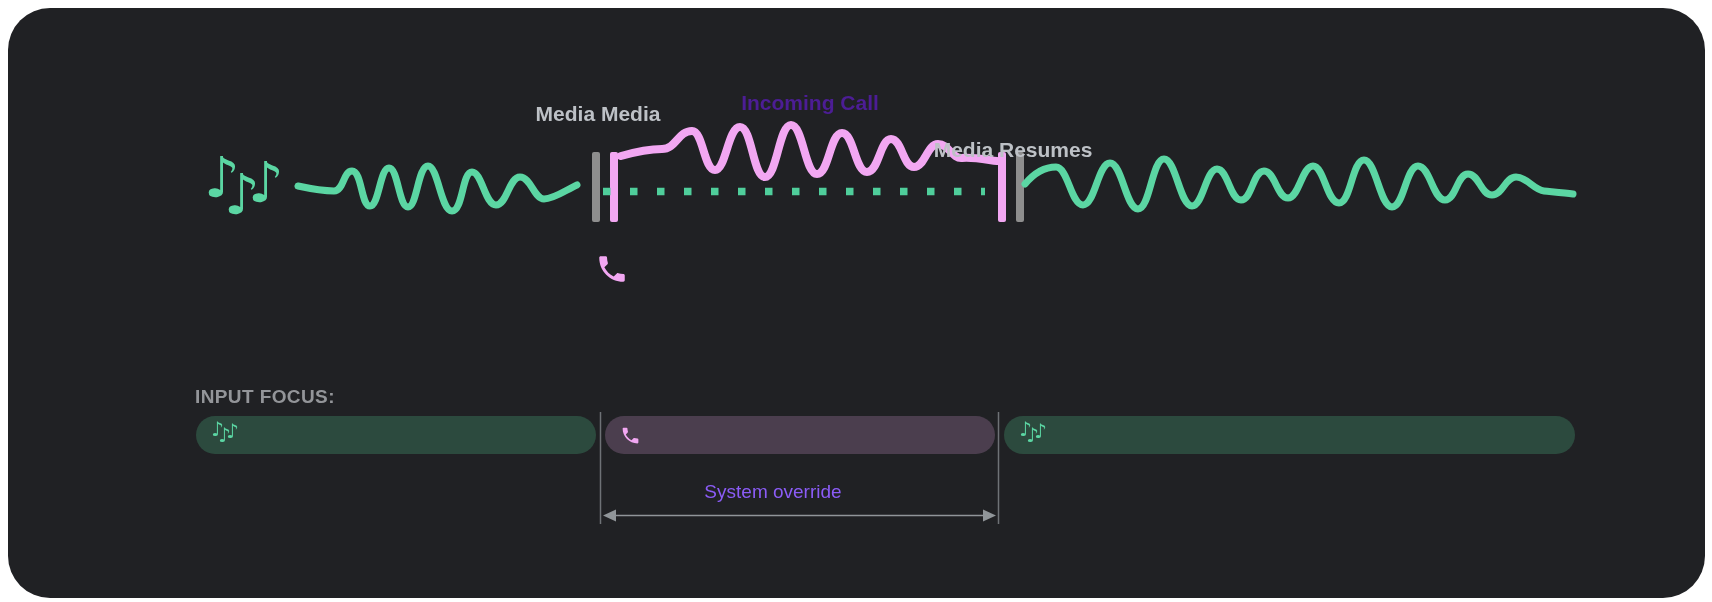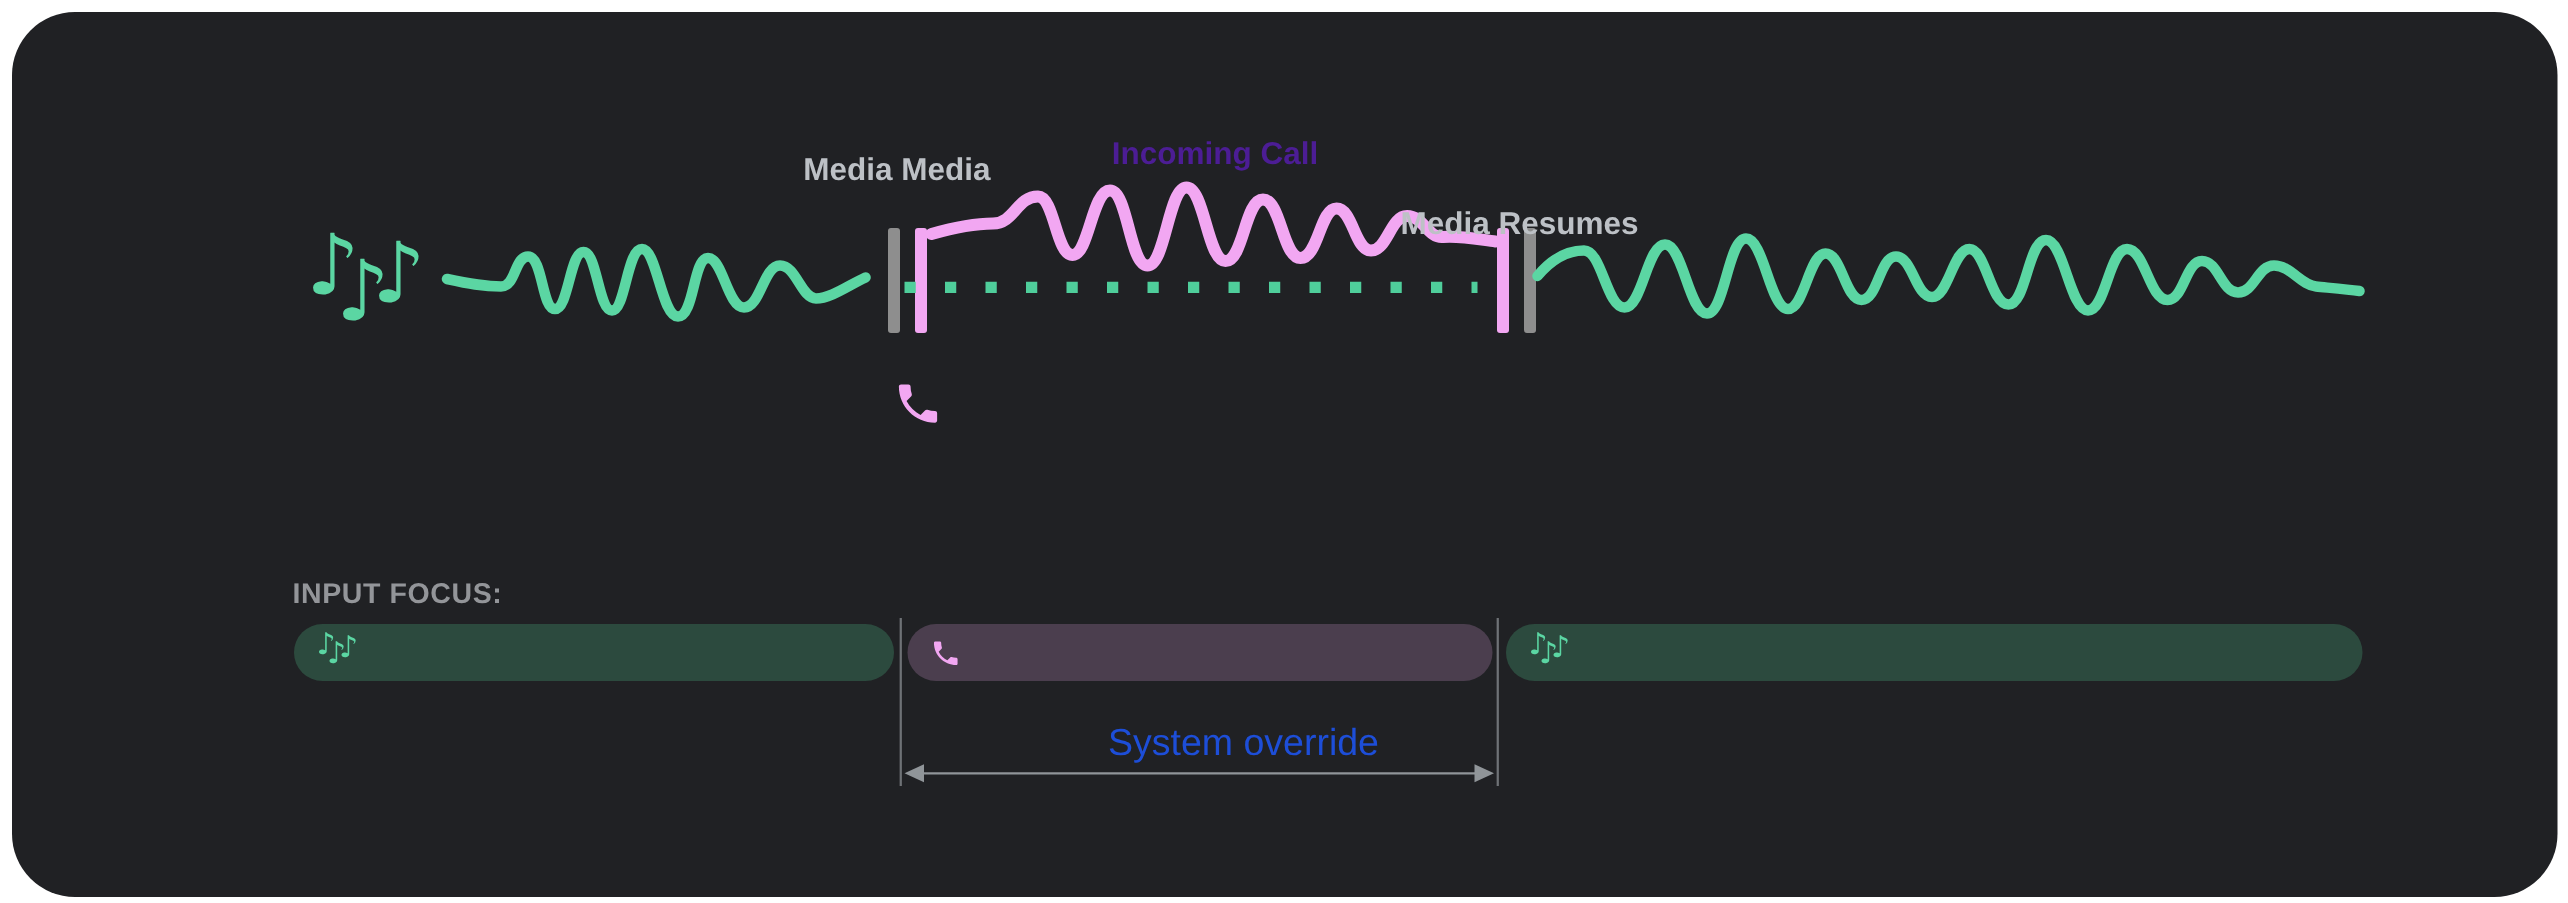--- a/index.html
+++ b/index.html
@@ -44,22 +44,22 @@
   .track1 { left:196px;  width:400px; }
   .track2 { left:605px;  width:390px; }
   .track3 { left:1004px; width:571px; }
 
   .notes-icon.small { position:relative; width:30px; height:26px; flex:0 0 auto; }
   .notes-icon.small .n1 { left:0px;  top:-3px; font-size:20px; }
   .notes-icon.small .n2 { left:7px;  top:3px;  font-size:20px; }
   .notes-icon.small .n3 { left:15px; top:-1px; font-size:20px; }
 
   .system-override {
-    position:absolute; left:829px; top:481px; transform:translateX(-50%);
-    font-size:25px; font-weight:400; color:#1d4ed8; white-space:nowrap;
+    position:absolute; left:773px; top:481px; transform:translateX(-50%);
+    font-size:19px; font-weight:400; color:#8b5cf6; white-space:nowrap;
   }
 </style>
 </head>
 <body>
 
 <div class="stage">
   <div class="card"></div>
 
   <svg class="diagram-svg" viewBox="0 0 1712 602">
 

